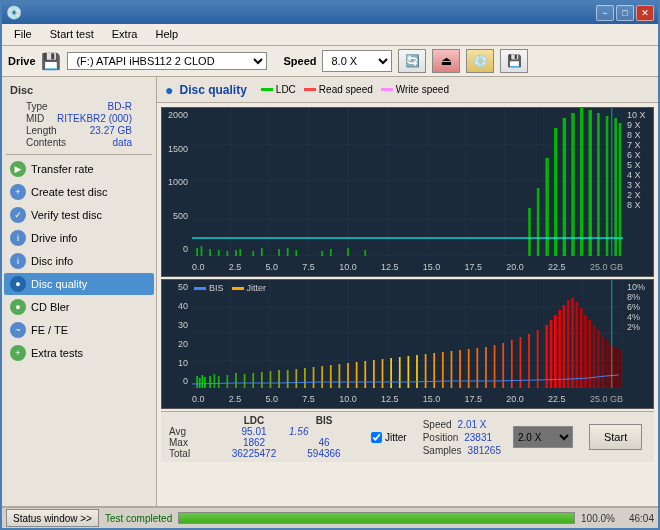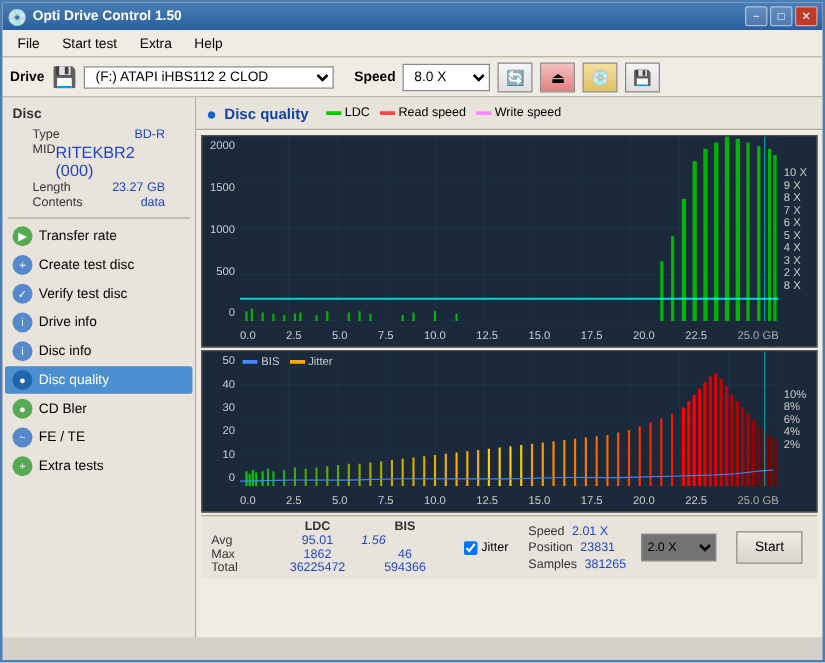--- a/index.html
+++ b/index.html
@@ -60,21 +60,21 @@
     
     .charts-area { flex: 1; padding: 4px; display: flex; flex-direction: column; gap: 2px; overflow: hidden; }
     
     
     .chart-container { background: #1a2a3a; border: 1px solid #555; position: relative; overflow: hidden; }
     .chart-upper { height: 170px; }
     .chart-lower { height: 130px; }
     
     
     .y-axis-left { position: absolute; left: 0; top: 0; bottom: 20px; width: 28px; display: flex; flex-direction: column; justify-content: space-between; align-items: flex-end; padding: 2px 2px; }
-    .y-axis-right { position: absolute; right: 0; top: 0; bottom: 20px; width: 28px; display: flex; flex-direction: column; justify-content: center; align-items: flex-start; padding: 2px 2px; }
+    .y-axis-right { position: absolute; right: 0; top: 0; bottom: 20px; width: 28px; display: flex; flex-direction: column; justify-content: flex-start; align-items: flex-start; padding: 2px 2px; }
     .y-label { font-size: 9px; color: #cccccc; }
     
     
     .x-axis { position: absolute; bottom: 0; left: 30px; right: 30px; height: 18px; display: flex; justify-content: space-between; align-items: center; }
     .x-label { font-size: 9px; color: #cccccc; }
     .x-unit { font-size: 9px; color: #aaaaaa; }
     
     
     .status-bar { height: 22px; background: #d4d0c8; border-top: 2px solid #b0a898; display: flex; align-items: center; padding: 0 4px; gap: 6px; }
     .status-window-btn { height: 18px; border: 1px solid #8a8a8a; background: linear-gradient(to bottom, #f0ece4, #d8d4cc); padding: 0 6px; font-size: 10px; cursor: pointer; white-space: nowrap; }
@@ -84,21 +84,20 @@
     .start-btn { height: 26px; padding: 0 14px; border: 1px solid #8a8a8a; background: linear-gradient(to bottom, #f0ece4, #d8d4cc); font-size: 11px; cursor: pointer; }
   </style>
 </head>
 <body>
 
 <div style="width:660px;height:530px;display:flex;flex-direction:column;border:2px solid #4a7eb5;overflow:hidden;">
 
   <div class="title-bar">
     <div class="title-bar-left">
       <span style="font-size:13px;">💿</span>
-      <span class="title-bar-title">Opti Drive Control 1.50</span>
     </div>
     <div class="title-bar-buttons">
       <div class="title-btn">−</div>
       <div class="title-btn">□</div>
       <div class="title-btn close">✕</div>
     </div>
   </div>
 
   <div class="menu-bar">
     <span class="menu-item">File</span>
@@ -127,21 +126,21 @@
 
     <div class="sidebar">
       <div class="disc-section-header">Disc</div>
       <div class="disc-info">
         <div class="disc-row">
           <span class="disc-key">Type</span>
           <span class="disc-val">BD-R</span>
         </div>
         <div class="disc-row">
           <span class="disc-key">MID</span>
-          <span class="disc-val" style="font-size:13px;">RITEKBR2 (000)</span>
+          <span class="disc-val" style="font-size:10px;">RITEKBR2 (000)</span>
         </div>
         <div class="disc-row">
           <span class="disc-key">Length</span>
           <span class="disc-val">23.27 GB</span>
         </div>
         <div class="disc-row">
           <span class="disc-key">Contents</span>
           <span class="disc-val">data</span>
         </div>
       </div>
@@ -474,14 +473,23 @@
             </select>
           </div>
 
           <button class="start-btn" style="margin-left:8px;">Start</button>
         </div>
 
       </div>
     </div>
   </div>
 
+  <div class="status-bar">
+    <button class="status-window-btn">Status window &gt;&gt;</button>
+    <span style="font-size:10px;color:#006600;">Test completed</span>
+    <div class="progress-bar-container">
+      <div class="progress-bar-fill" style="width:100%;"></div>
+    </div>
+    <span style="font-size:10px;color:#333;">100.0%</span>
+    <span style="font-size:10px;color:#333;margin-left:8px;">46:04</span>
+  </div>
 
 </div>
 
 </body></html>

